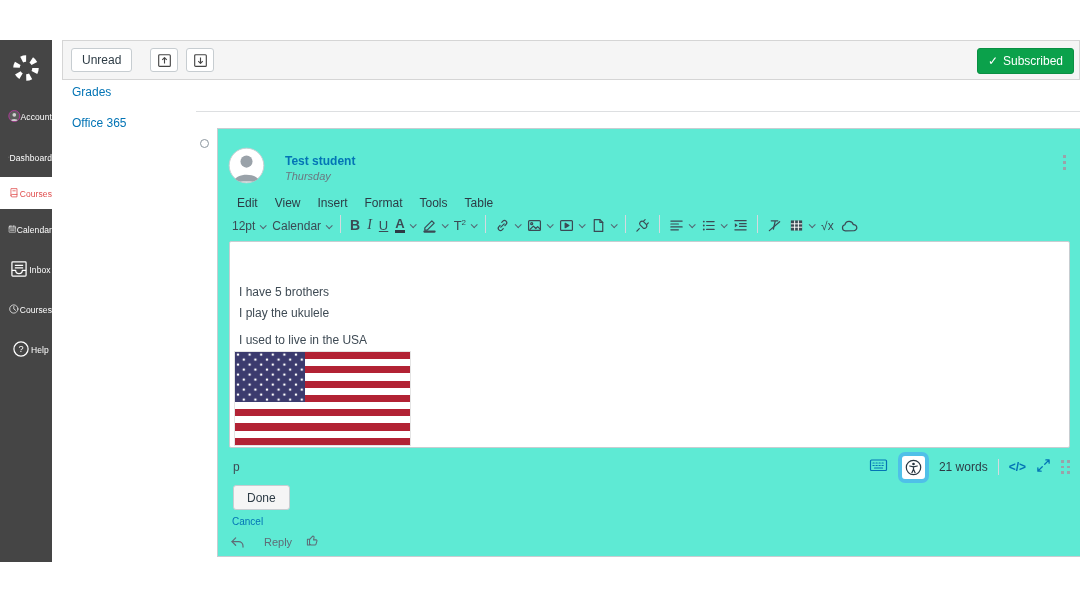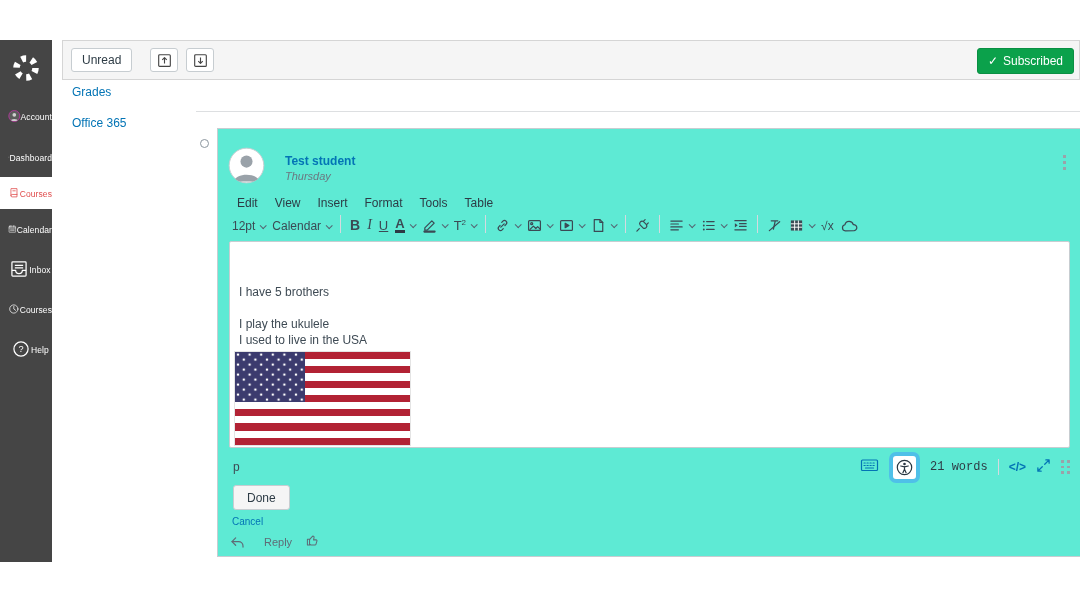--- a/index.html
+++ b/index.html
@@ -58,21 +58,21 @@
   #us-flag { position:absolute; left:5px; top:110px; width:175px; height:93px; background:repeating-linear-gradient(#B22234 0 7.15px, #fff 7.15px 14.3px); box-shadow:0 0 0 1px #E4E4E4; cursor:pointer; }
   #us-flag .canton { position:absolute; left:0; top:0; width:70px; height:50px; background:#3C3B6E;
     background-image:radial-gradient(circle,#fff 1.1px,transparent 1.6px),radial-gradient(circle,#fff 1.1px,transparent 1.6px);
     background-size:11.6px 10px,11.6px 10px; background-position:3px 2.6px,8.8px 7.6px; }
 
   
   #statusbar { position:absolute; left:11px; top:321px; width:841px; height:34px; display:flex; align-items:center; }
   #elem-path { font-size:12px; color:#3E4A54; margin-left:4px; }
   #status-right { position:absolute; right:0; display:flex; align-items:center; gap:10px; }
   #a11y-wrap { width:31px; height:31px; border:4px solid #4FC0E8; border-radius:7px; background:#fff; display:flex; align-items:center; justify-content:center; cursor:pointer; }
-  #word-count { font-size:12px; color:#2D3B45;font-family:Liberation Mono, monospace; }
+  #word-count { font-size:12px; color:#2D3B45; }
   .sdiv { width:1px; height:16px; background:#D5DADF; }
   #html-btn { font-size:12px; font-weight:bold; color:#0374B5; cursor:pointer; }
   #drag-dots { display:grid; grid-template-columns:3px 3px; gap:3px; cursor:grab; }
   #drag-dots i { width:2.5px; height:2.5px; background:#9AA2A9; }
 
   
   #done-btn { position:absolute; left:15px; top:356px; height:25px; padding:0 13px; background:#F5F5F5; border:1px solid #C7CDD1; border-radius:3px; font-size:12px; color:#2D3B45; cursor:pointer; }
   #cancel-link { position:absolute; left:14px; top:387px; font-size:10px; color:#0374B5; cursor:pointer; }
   #reply-row { position:absolute; left:13px; top:404px; display:flex; align-items:center; gap:14px; }
   #reply-link { display:flex; align-items:center; gap:20px; font-size:11px; color:#5F6B76; cursor:pointer; }
@@ -323,21 +323,21 @@
         </span>
       <span class="t-btn">
         <svg class="tico" width="17" height="14" viewBox="0 0 18 14">
             <path d="M4.6 12.2a3.3 3.3 0 01-.5-6.5A4.6 4.6 0 0113 5.5a3.2 3.2 0 011 6.4z"></path>
           </svg>
         </span>
     </div>
 
     <div id="editor-box">
       <div class="ed-line" style="top:43px">I have 5 brothers</div>
-      <div class="ed-line" style="top:75px">I play the ukulele</div>
+      <div class="ed-line" style="top:64px">I play the ukulele</div>
       <div class="ed-line" style="top:91px">I used to live in the USA</div>
       <div id="us-flag">
           <div class="canton"></div>
         </div>
     </div>
 
     <div id="statusbar">
       <span id="elem-path">p</span>
       <div id="status-right">
         <span style="cursor:pointer">

